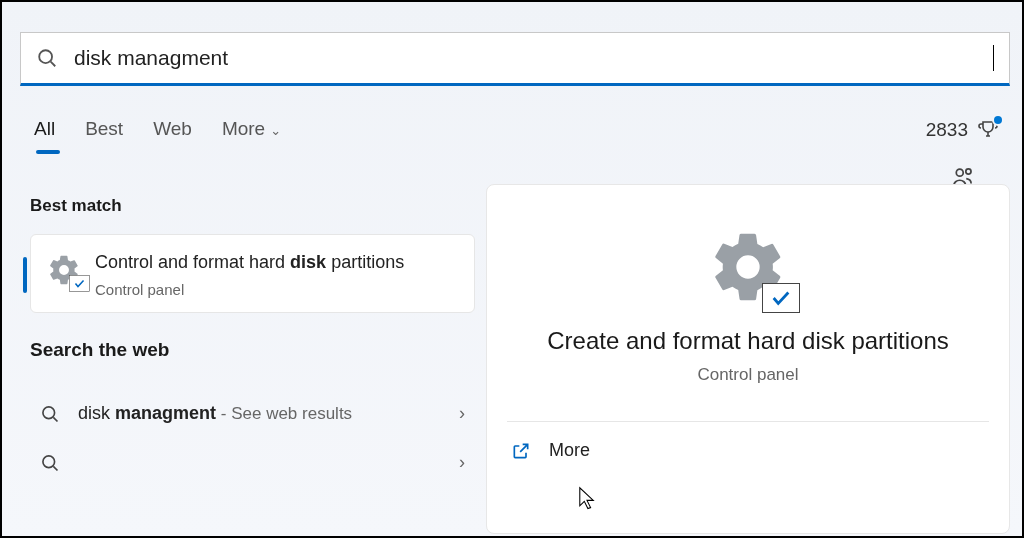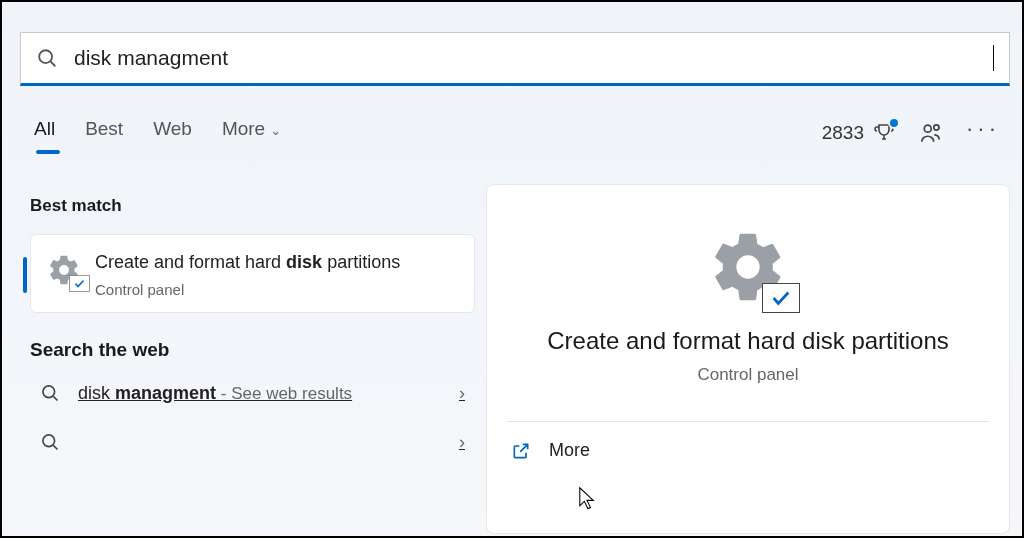--- a/index.html
+++ b/index.html
@@ -48,20 +48,21 @@
   .tab.active::after {
     content:""; position:absolute; left: 2px; bottom:-2px;
     width: 24px; height:4px; background:#0067c0; border-radius:3px;
   }
   .more-chev { margin-left:5px; font-size:13px; color:#666;}
 
   .reward-area {
     position:absolute; top: 118px; right: 24px;
     display:flex; align-items:center; gap: 22px;
     color:#333;
+    flex-direction:column;
   }
   .reward-points { font-size:19px; color:#333; display:flex; align-items:center; gap:8px;}
   .trophy-ico { width:24px; height:24px; position:relative;}
   .trophy-dot { position:absolute; top:-2px; right:-2px; width:8px; height:8px; border-radius:50%; background:#0078d4; box-shadow:0 0 0 2px #f2f5fa;}
   .people-ico { width:26px; height:26px; color:#444; cursor:pointer; position:relative;}
   .ellipsis { font-size:22px; letter-spacing:4px; color:#444; cursor:pointer; line-height:1; padding-bottom:8px;}
 
   .results-left {
     position:absolute;
     left: 30px; top: 196px;
@@ -79,27 +80,26 @@
     margin-bottom:26px;
   }
   .best-match-card::before{
     content:""; position:absolute; left:-8px; top:22px; width:4px; height:36px; background:#0067c0; border-radius:3px;
   }
   .gear-small { width:34px; height:34px; position:relative; margin-top:4px;}
   .bm-text { font-size:18px; color:#222; line-height:1.45;}
   .bm-sub { font-size:15px; color:#666; margin-top:6px;}
   b { font-weight:700;}
 
-  .web-title { font-size:19px; font-weight:700; margin-bottom:8px; color:#1a1a1a;}
+  .web-title { font-size:19px; font-weight:700; margin-bottom:28px; color:#1a1a1a;}
   .web-item {
-    display:flex; align-items:flex-start; gap:18px;
+    display:flex; align-items:flex-end; gap:18px;
     padding: 14px 10px;
     font-size:18px; color:#222;
     cursor:pointer;
-    text-decoration:underline;
   }
   .web-item .wi-icon { width:20px; height:20px; color:#444;}
   .web-sub { color:#666; font-size:17px;}
   .web-chev { margin-left:auto; color:#666; font-size:18px;}
 
   .preview-pane {
     position:absolute;
     left: 486px; top:184px;
     width: 524px; height: 350px;
     background:#fff;
@@ -189,21 +189,21 @@
         <path fill="#9aa0a6" d="M19.4 13a7.5 7.5 0 0 0 .07-1 7.5 7.5 0 0 0-.07-1l2.1-1.6a.5.5 0 0 0 .12-.64l-2-3.46a.5.5 0 0 0-.6-.22l-2.48 1a7.3 7.3 0 0 0-1.73-1l-.38-2.62A.5.5 0 0 0 13.94 2h-4a.5.5 0 0 0-.49.42L9.07 5a7.3 7.3 0 0 0-1.73 1l-2.48-1a.5.5 0 0 0-.6.22l-2 3.46a.5.5 0 0 0 .12.64L4.48 11a7.5 7.5 0 0 0-.07 1 7.5 7.5 0 0 0 .07 1l-2.1 1.6a.5.5 0 0 0-.12.64l2 3.46a.5.5 0 0 0 .6.22l2.48-1a7.3 7.3 0 0 0 1.73 1l.38 2.62A.5.5 0 0 0 9.94 22h4a.5.5 0 0 0 .49-.42l.38-2.62a7.3 7.3 0 0 0 1.73-1l2.48 1a.5.5 0 0 0 .6-.22l2-3.46a.5.5 0 0 0-.12-.64ZM12 15.5A3.5 3.5 0 1 1 15.5 12 3.5 3.5 0 0 1 12 15.5Z"></path>
       </svg>
       <span class="check-box" style="transform:scale(.55) translate(10px,10px);">
         <svg viewBox="0 0 24 24" fill="none" stroke="#0067c0" stroke-width="3">
             <polyline points="4 12 9 18 20 6"></polyline>
           </svg>
       </span>
     </div>
     <div>
       <div class="bm-text">
-        <span>Create and format hard </span><b>disk</b><span> partitions</span>
+        <span>Control and format hard </span><b>disk</b><span> partitions</span>
       </div>
       <div class="bm-sub">Control panel</div>
     </div>
   </div>
 
   <div class="web-title">Search the web</div>
 
   <div class="web-item">
     <span class="wi-icon">
       <svg viewBox="0 0 24 24" fill="none" stroke="currentColor" stroke-width="2">

